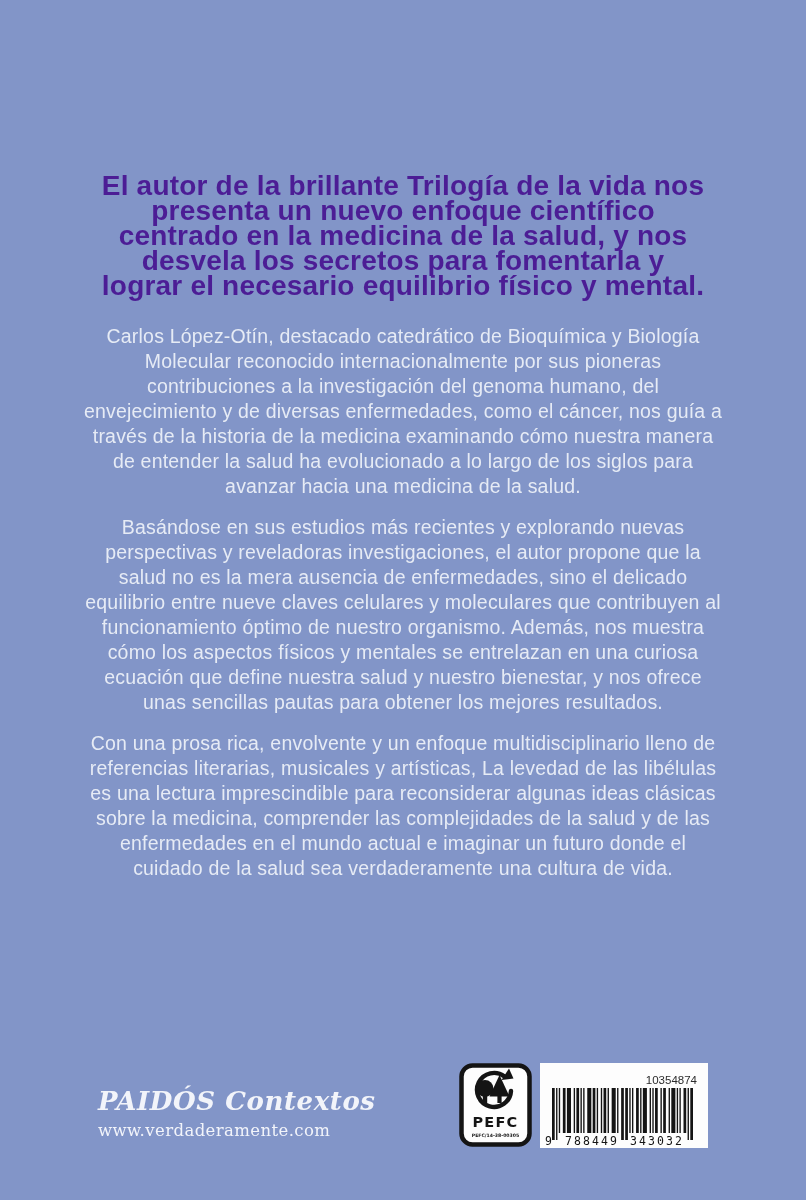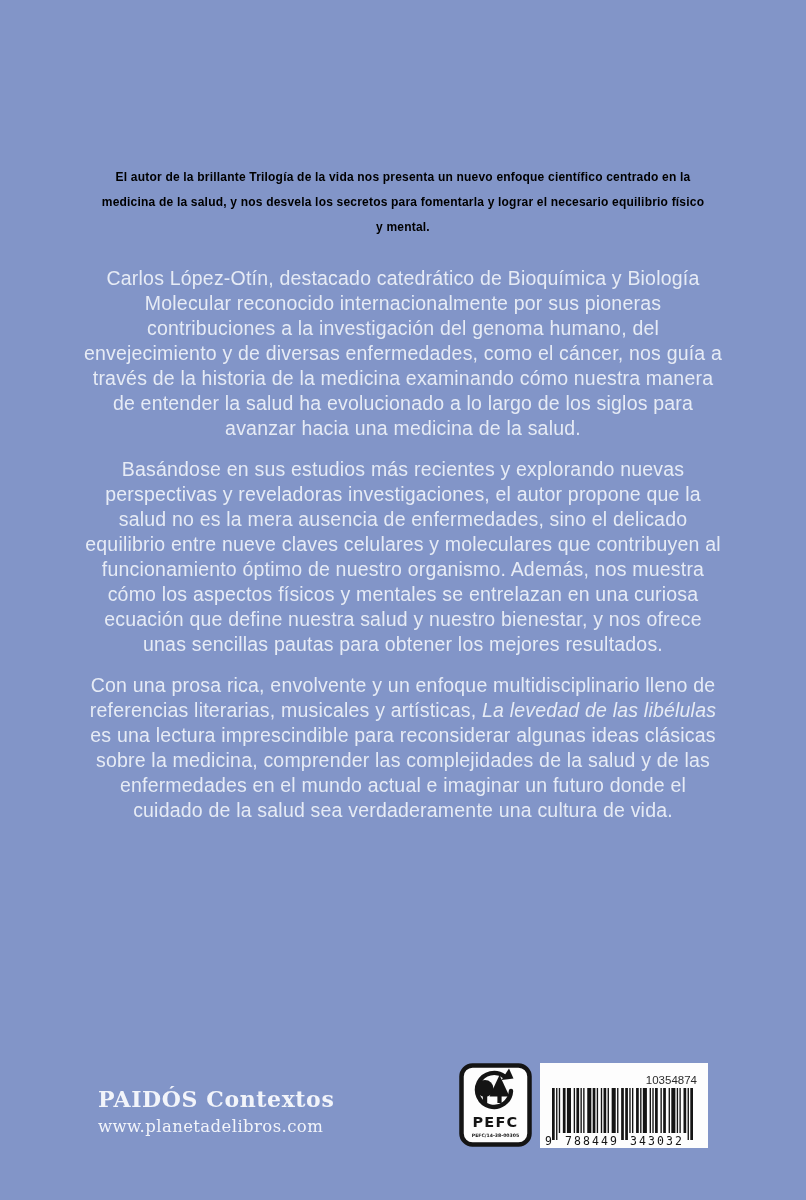--- a/index.html
+++ b/index.html
@@ -14,38 +14,39 @@
     position:absolute;
     top:157px;left:83px;width:640px;
     text-align:center;
     color:#e6ebf5;
     font-size:19.5px;
     line-height:25px;
     letter-spacing:0.2px;
   }
   .headline{
     font-weight:bold;
-    font-size:12px;
-    color:#000000;
+    font-size:28px;
+    color:#4c1d95;
     max-width:606px;
-    margin:8px auto 26px auto;
+    margin:16px auto 26px auto;
   }
   .para{margin:8px 0 16px 0;}
-  .italic-title{font-style:italic;}
+  .italic-title{}
   .publisher-block{
     position:absolute;
     left:98px;top:1086px;
     color:#f2f4fa;
   }
   .imprint{
     font-family:"DejaVu Serif","Liberation Serif",serif;
     font-weight:bold;
-    font-size:22px;
+    font-size:26px;
     letter-spacing:0.6px;
     margin-bottom:5px;
+    font-style:italic;
   }
   .url{
     font-family:"DejaVu Serif","Liberation Serif",serif;
     font-size:16.5px;
     line-height:20.5px;
     letter-spacing:0.4px;
   }
   .pefc-box{position:absolute;left:459px;top:1063px;width:73px;height:100px;}
   .barcode-box{position:absolute;left:540px;top:1063px;width:179px;height:85px;}
   .bc-top{font-family:"Liberation Sans",sans-serif;font-size:11.5px;fill:#2b2b2b;}
@@ -58,21 +59,21 @@
 
 <div class="blurb">
   <p class="headline">El autor de la brillante Trilogía de la vida nos presenta un nuevo enfoque científico centrado en la medicina de la salud, y nos desvela los secretos para fomentarla y lograr el necesario equilibrio físico y mental.</p>
   <p class="para">Carlos López-Otín, destacado catedrático de Bioquímica y Biología Molecular reconocido internacionalmente por sus pioneras contribuciones a la investigación del genoma humano, del envejecimiento y de diversas enfermedades, como el cáncer, nos guía a través de la historia de la medicina examinando cómo nuestra manera de entender la salud ha evolucionado a lo largo de los siglos para avanzar hacia una medicina de la salud.</p>
   <p class="para">Basándose en sus estudios más recientes y explorando nuevas perspectivas y reveladoras investigaciones, el autor propone que la salud no es la mera ausencia de enfermedades, sino el delicado equilibrio entre nueve claves celulares y moleculares que contribuyen al funcionamiento óptimo de nuestro organismo. Además, nos muestra cómo los aspectos físicos y mentales se entrelazan en una curiosa ecuación que define nuestra salud y nuestro bienestar, y nos ofrece unas sencillas pautas para obtener los mejores resultados.</p>
   <p class="para"><span>Con una prosa rica, envolvente y un enfoque multidisciplinario lleno de referencias literarias, musicales y artísticas, </span><span class="italic-title">La levedad de las libélulas</span><span> es una lectura imprescindible para reconsiderar algunas ideas clásicas sobre la medicina, comprender las complejidades de la salud y de las enfermedades en el mundo actual e imaginar un futuro donde el cuidado de la salud sea verdaderamente una cultura de vida.</span></p>
 </div>
 
 <div class="publisher-block">
   <div class="imprint">PAIDÓS Contextos</div>
-  <div class="url">www.planetadelibros.com</div>
+  <div class="url">www.verdaderamente.com</div>
 </div>
 
 <div class="pefc-box">
   <svg width="73" height="84" viewBox="0 0 73 84">
     <rect x="2.5" y="2.5" width="68" height="79" rx="11" ry="11" fill="#fdfdfd" stroke="#141414" stroke-width="4.5"></rect>
     <g>
       <path d="M 52 28 A 17 17 0 1 1 45.5 13.5" fill="none" stroke="#141414" stroke-width="4.4" stroke-linecap="round"></path>
       <path d="M 42.5 17 L 50 5.5 L 54.5 15.5 Z" fill="#141414"></path>
       <circle cx="26" cy="25.5" r="8.5" fill="#141414"></circle>
       <rect x="23.8" y="31" width="4.4" height="9.5" fill="#141414"></rect>

